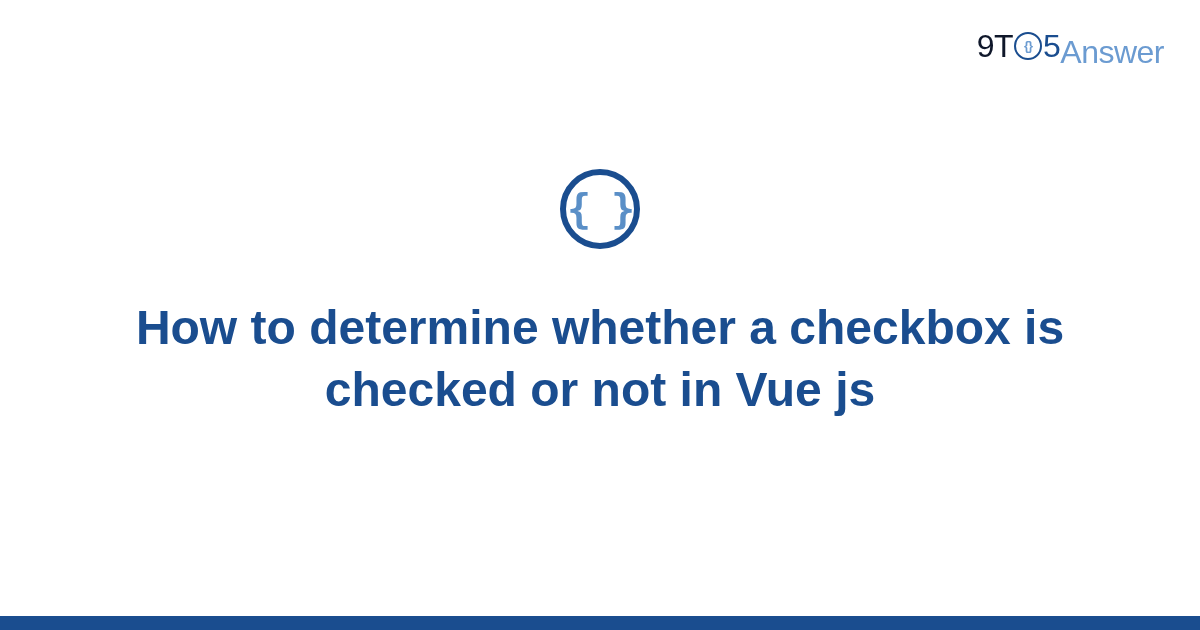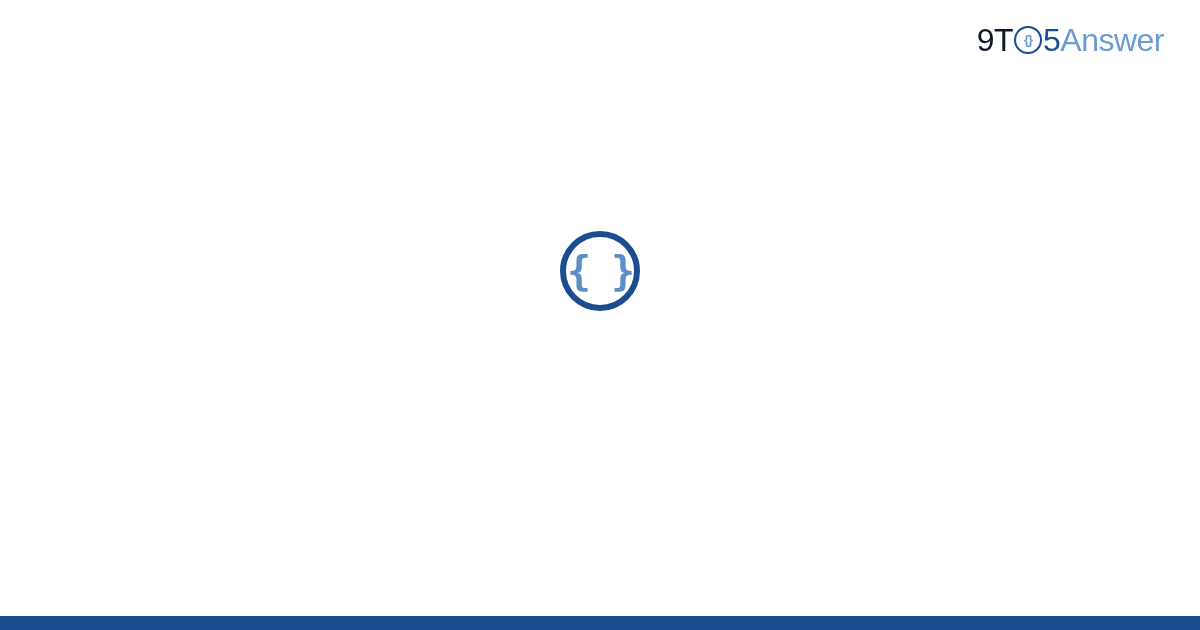--- a/index.html
+++ b/index.html
@@ -48,20 +48,21 @@
       font-weight: 600;
       letter-spacing: -1px;
     }
     .brand-5 {
       color: #1a4d8f;
       font-weight: 500;
     }
     .brand-answer {
       color: #6b9bd1;
       font-weight: 400;
+      margin-top: 12px;
     }
     .content {
       display: flex;
       flex-direction: column;
       align-items: center;
       justify-content: center;
       height: 100%;
       padding: 0 80px 40px 80px;
     }
     .code-icon {
@@ -107,15 +108,16 @@
     <span class="brand-circle-inner">{}</span>
   </span>
   <span class="brand-5">5</span>
   <span class="brand-answer">Answer</span>
 </div>
 
 <div class="content">
   <div class="code-icon">
     <span class="code-icon-braces">{ }</span>
   </div>
+  <h1 class="title">How to determine whether a checkbox is checked or not in Vue js</h1>
 </div>
 
 <div class="bottom-bar"></div>
 
 </body></html>

